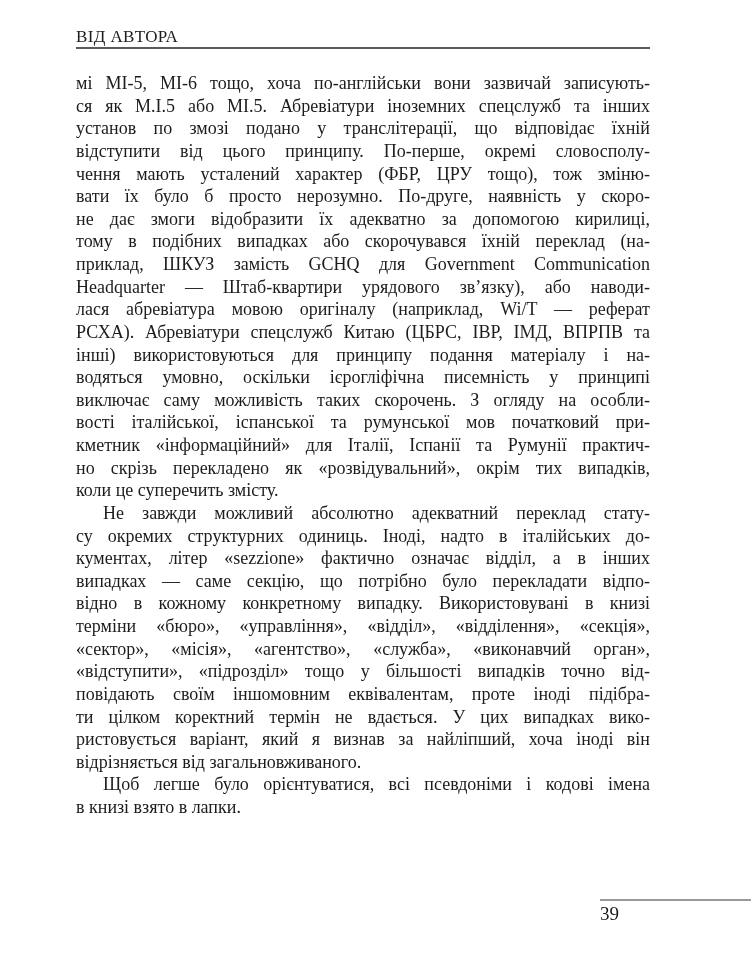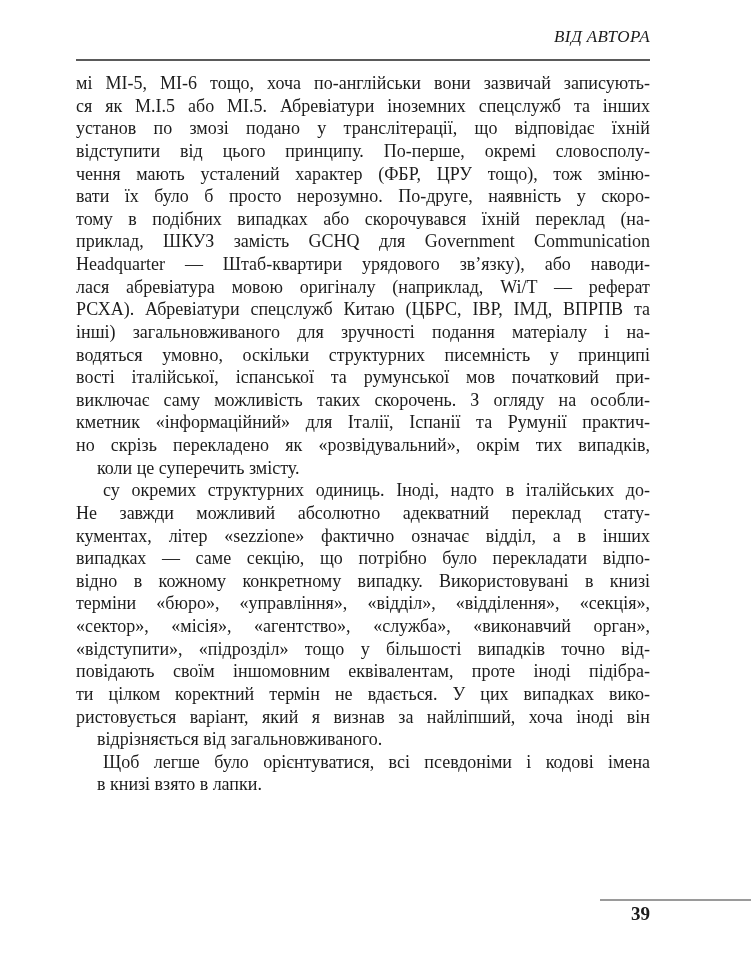--- a/index.html
+++ b/index.html
@@ -14,99 +14,95 @@
     background: #ffffff;
     overflow: hidden;
     font-family: "Liberation Serif", "DejaVu Serif", serif;
     color: #1c1c1c;
   }
   .running-head {
     position: absolute;
     left: 76px;
     top: 27px;
     width: 574px;
-    text-align: right;
-    font-style: italic;
     font-size: 17px;
     line-height: 20px;
     letter-spacing: 0.4px;
-    padding-bottom: 12px;
+    padding-bottom: 0;
     border-bottom: 2px solid #5a5a5a;
   }
   .text-body {
     position: absolute;
     left: 76px;
     top: 72px;
     width: 574px;
   }
   .paragraph { margin: 0; }
   .line {
     font-size: 18px;
     line-height: 22.63px;
     height: 22.63px;
     overflow: hidden;
     text-align: justify;
     text-align-last: justify;
   }
   .line.last {
     text-align-last: left;
-    margin-left: 21px;
   }
   .paragraph.indented .line:first-child {
     text-indent: 27px;
   }
   .footer-rule {
     position: absolute;
     left: 600px;
     right: 0;
     top: 899px;
     height: 2px;
     background: #9a9a9a;
   }
   .page-number {
     position: absolute;
     left: 600px;
     top: 903px;
     width: 50px;
-    text-align: right;
     font-size: 19px;
     line-height: 22px;
-    font-weight: bold;
   }
 </style>
 </head>
 <body>
 
 <div class="page">
   <div class="running-head">ВІД АВТОРА</div>
 
   <div class="text-body">
       <div class="paragraph">
         <div class="line">мі МІ-5, МІ-6 тощо, хоча по-англійськи вони зазвичай записують-</div>
         <div class="line">ся як М.І.5 або МІ.5. Абревіатури іноземних спецслужб та інших</div>
         <div class="line">установ по змозі подано у транслітерації, що відповідає їхній</div>
         <div class="line">відступити від цього принципу. По-перше, окремі словосполу-</div>
         <div class="line">чення мають усталений характер (ФБР, ЦРУ тощо), тож зміню-</div>
         <div class="line">вати їх було б просто нерозумно. По-друге, наявність у скоро-</div>
+        <div class="line">не дає змоги відобразити їх адекватно за допомогою кирилиці,</div>
         <div class="line">тому в подібних випадках або скорочувався їхній переклад (на-</div>
         <div class="line">приклад, ШКУЗ замість GCHQ для Government Communication</div>
         <div class="line">Headquarter — Штаб-квартири урядового зв’язку), або наводи-</div>
         <div class="line">лася абревіатура мовою оригіналу (наприклад, Wi/T — реферат</div>
         <div class="line">РСХА). Абревіатури спецслужб Китаю (ЦБРС, ІВР, ІМД, ВПРПВ та</div>
-        <div class="line">інші) загальновживаного для зручності подання матеріалу і на-</div>
-        <div class="line">водяться умовно, оскільки структурних писемність у принципі</div>
+        <div class="line">інші) використовуються для принципу подання матеріалу і на-</div>
+        <div class="line">водяться умовно, оскільки ієрогліфічна писемність у принципі</div>
+        <div class="line">виключає саму можливість таких скорочень. З огляду на особли-</div>
         <div class="line">вості італійської, іспанської та румунської мов початковий при-</div>
-        <div class="line">виключає саму можливість таких скорочень. З огляду на особли-</div>
         <div class="line">кметник «інформаційний» для Італії, Іспанії та Румунії практич-</div>
         <div class="line">но скрізь перекладено як «розвідувальний», окрім тих випадків,</div>
         <div class="line last">коли це суперечить змісту.</div>
       </div>
       <div class="paragraph indented">
+        <div class="line">Не завжди можливий абсолютно адекватний переклад стату-</div>
         <div class="line">су окремих структурних одиниць. Іноді, надто в італійських до-</div>
-        <div class="line">Не завжди можливий абсолютно адекватний переклад стату-</div>
         <div class="line">кументах, літер «sezzione» фактично означає відділ, а в інших</div>
         <div class="line">випадках — саме секцію, що потрібно було перекладати відпо-</div>
         <div class="line">відно в кожному конкретному випадку. Використовувані в книзі</div>
         <div class="line">терміни «бюро», «управління», «відділ», «відділення», «секція»,</div>
         <div class="line">«сектор», «місія», «агентство», «служба», «виконавчий орган»,</div>
         <div class="line">«відступити», «підрозділ» тощо у більшості випадків точно від-</div>
         <div class="line">повідають своїм іншомовним еквівалентам, проте іноді підібра-</div>
         <div class="line">ти цілком коректний термін не вдається. У цих випадках вико-</div>
         <div class="line">ристовується варіант, який я визнав за найліпший, хоча іноді він</div>
         <div class="line last">відрізняється від загальновживаного.</div>

